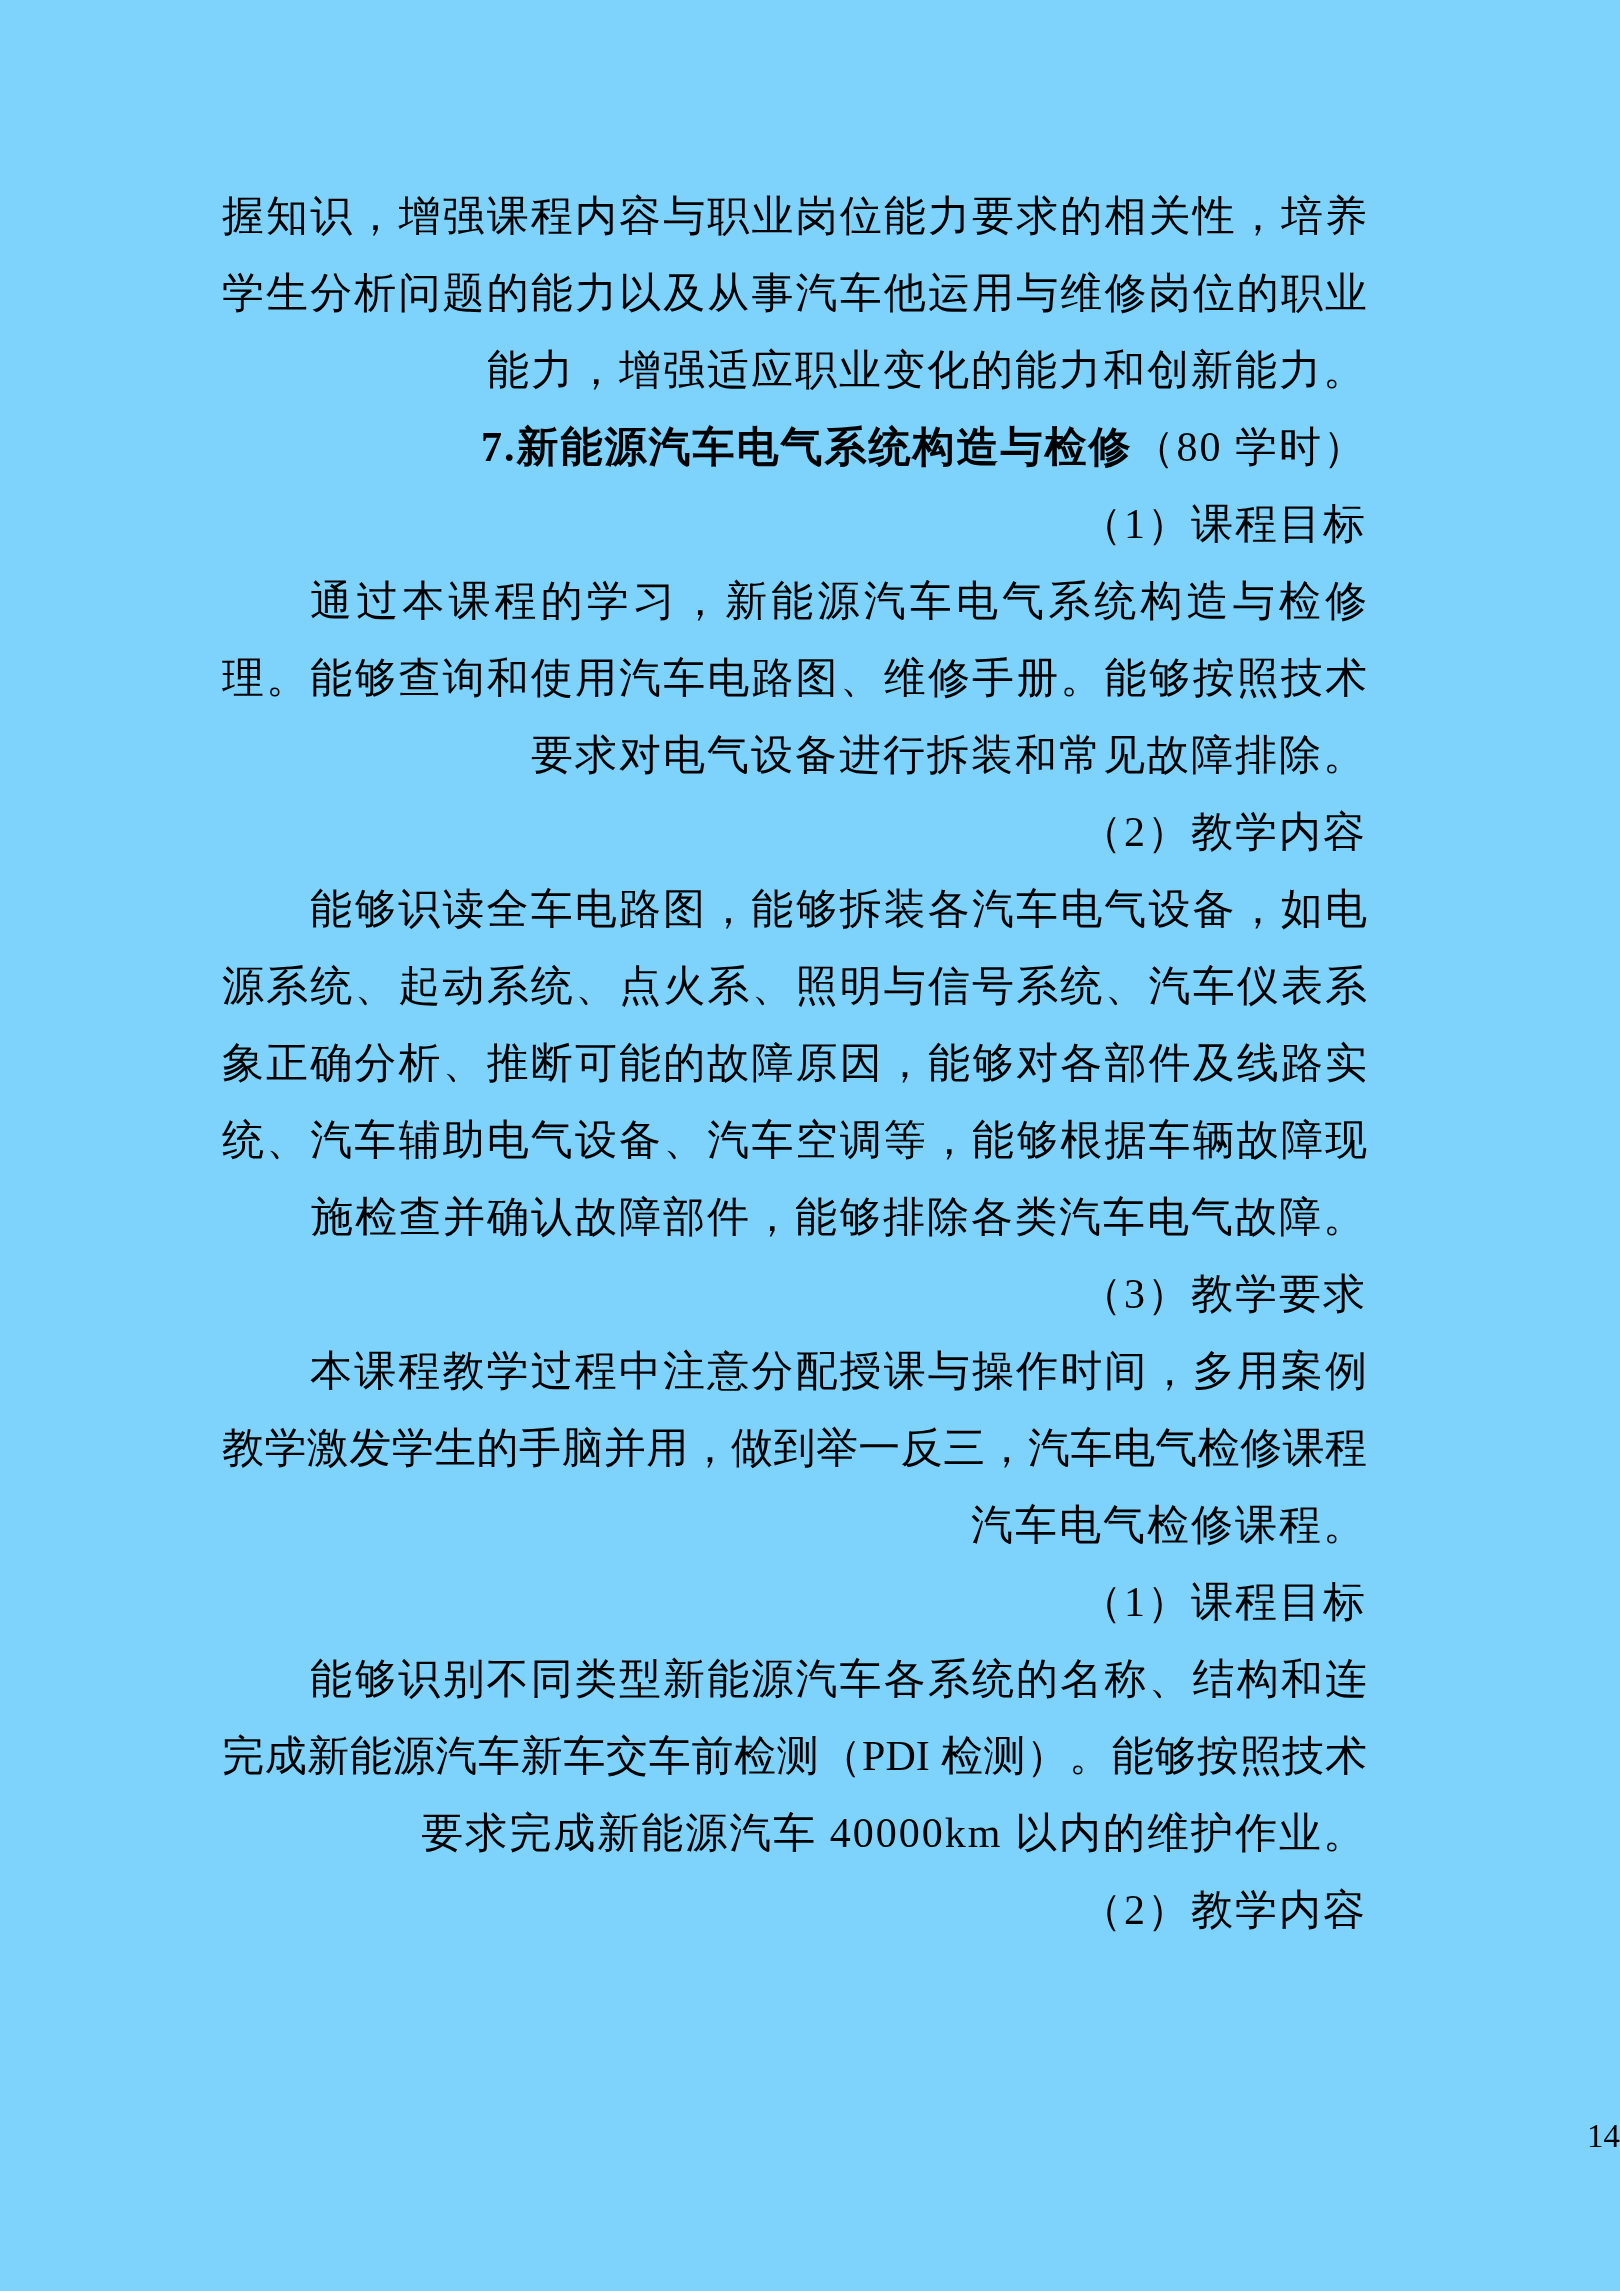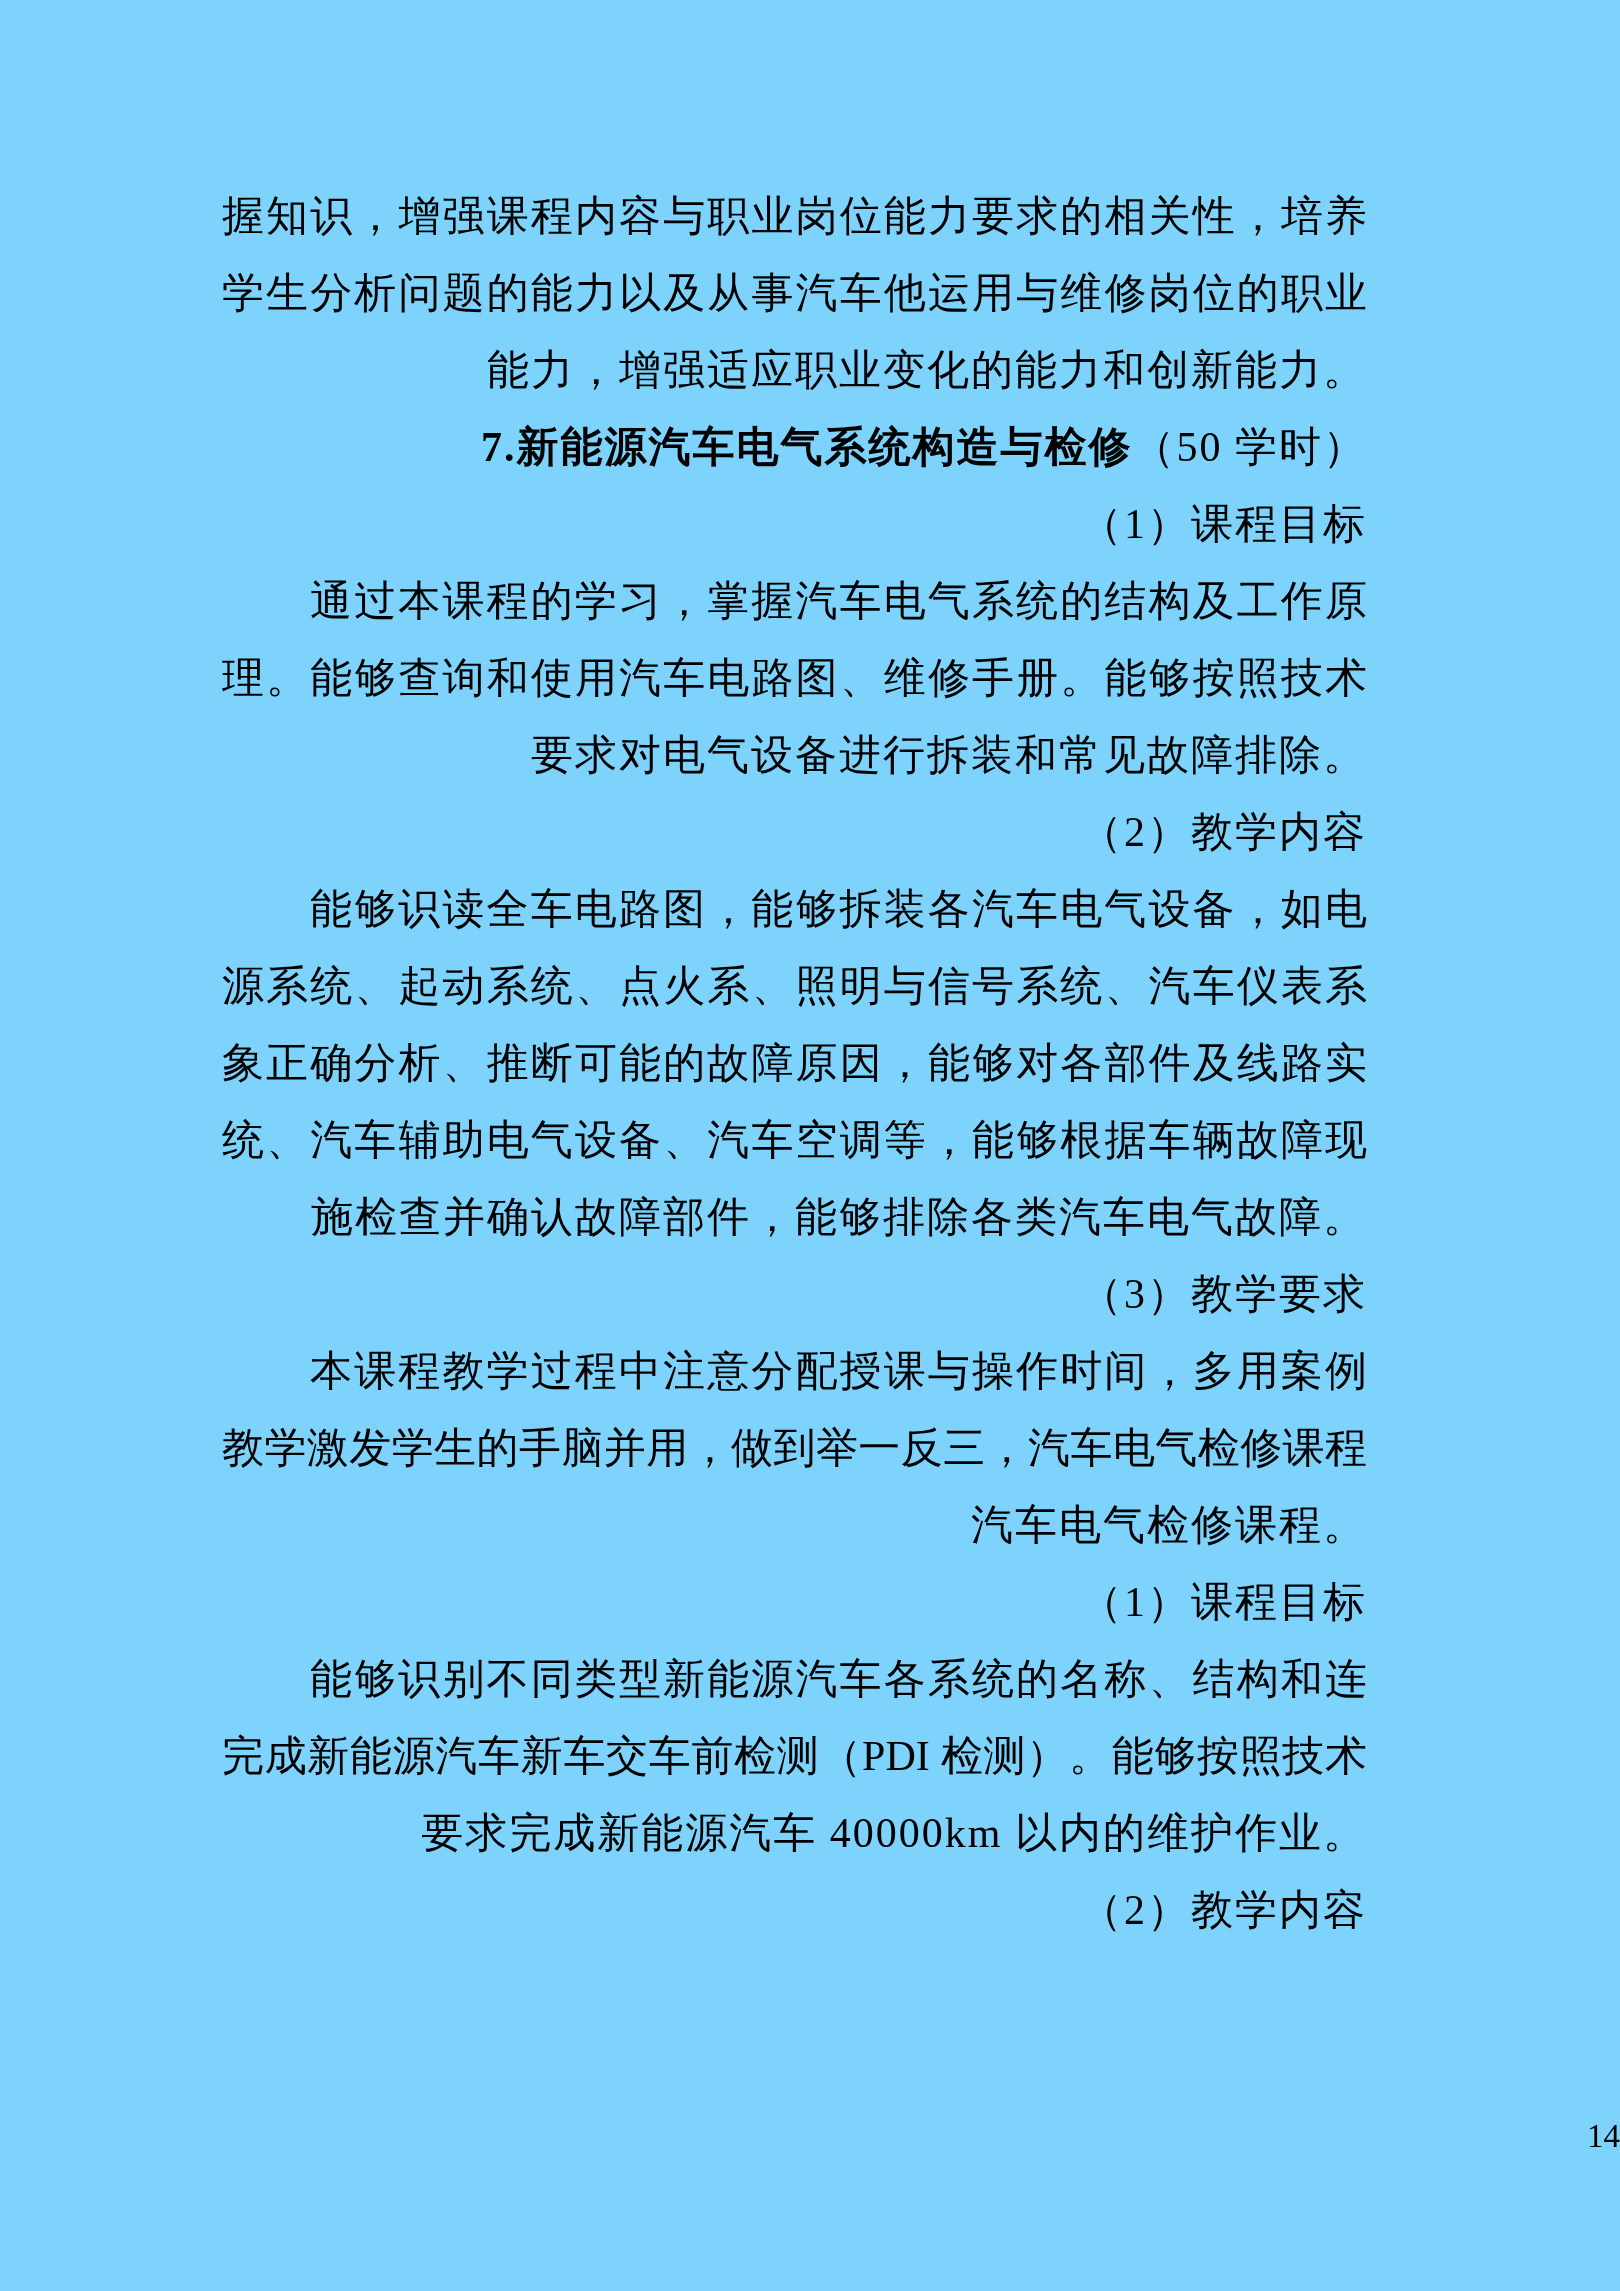--- a/index.html
+++ b/index.html
@@ -48,23 +48,23 @@
   }
 </style>
 </head>
 <body>
 
 <div class="page">
   <div class="content" id="lines">
       <div class="line justify">握知识，增强课程内容与职业岗位能力要求的相关性，培养</div>
       <div class="line justify">学生分析问题的能力以及从事汽车他运用与维修岗位的职业</div>
       <div class="line">能力，增强适应职业变化的能力和创新能力。</div>
-      <div class="line indent"><span class="bold">7.新能源汽车电气系统构造与检修</span><span>（50 学时）</span></div>
+      <div class="line indent"><span class="bold">7.新能源汽车电气系统构造与检修</span><span>（80 学时）</span></div>
       <div class="line indent">（1）课程目标</div>
-      <div class="line indent justify">通过本课程的学习，掌握汽车电气系统的结构及工作原</div>
+      <div class="line indent justify">通过本课程的学习，新能源汽车电气系统构造与检修</div>
       <div class="line justify">理。能够查询和使用汽车电路图、维修手册。能够按照技术</div>
       <div class="line">要求对电气设备进行拆装和常见故障排除。</div>
       <div class="line indent">（2）教学内容</div>
       <div class="line indent justify">能够识读全车电路图，能够拆装各汽车电气设备，如电</div>
       <div class="line justify">源系统、起动系统、点火系、照明与信号系统、汽车仪表系</div>
       <div class="line justify">象正确分析、推断可能的故障原因，能够对各部件及线路实</div>
       <div class="line justify">统、汽车辅助电气设备、汽车空调等，能够根据车辆故障现</div>
       <div class="line">施检查并确认故障部件，能够排除各类汽车电气故障。</div>
       <div class="line indent">（3）教学要求</div>
       <div class="line indent justify">本课程教学过程中注意分配授课与操作时间，多用案例</div>

